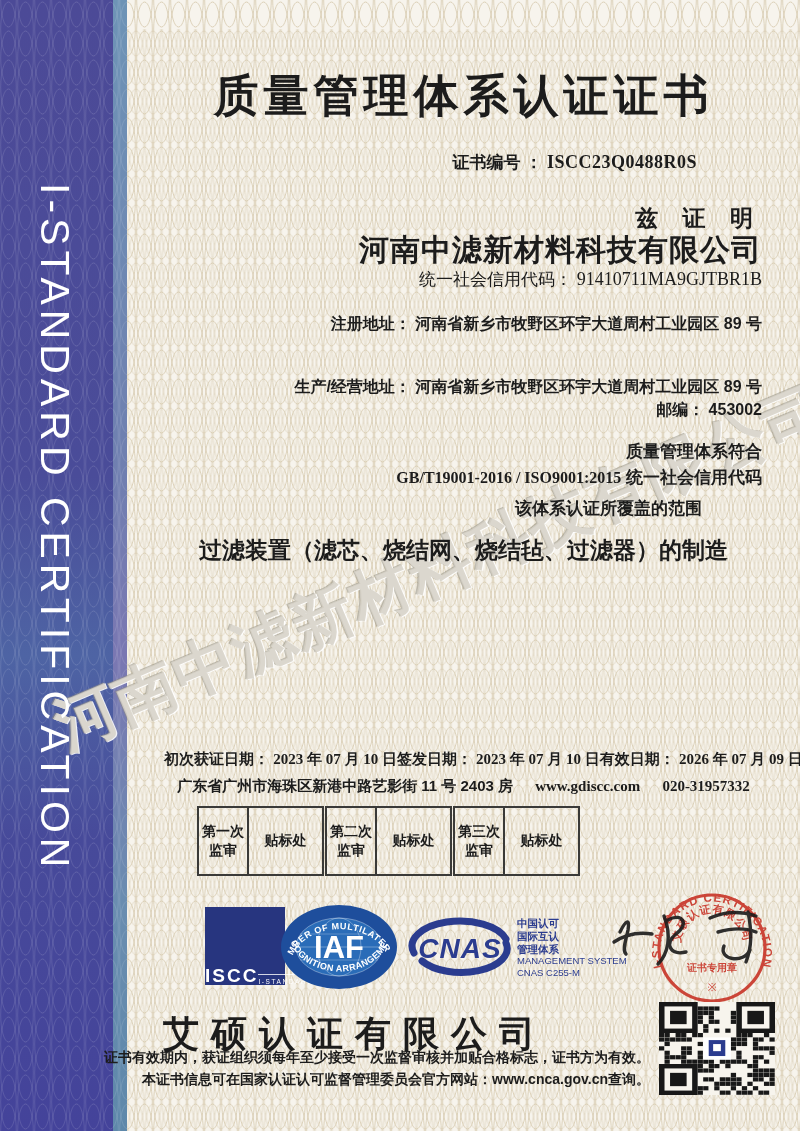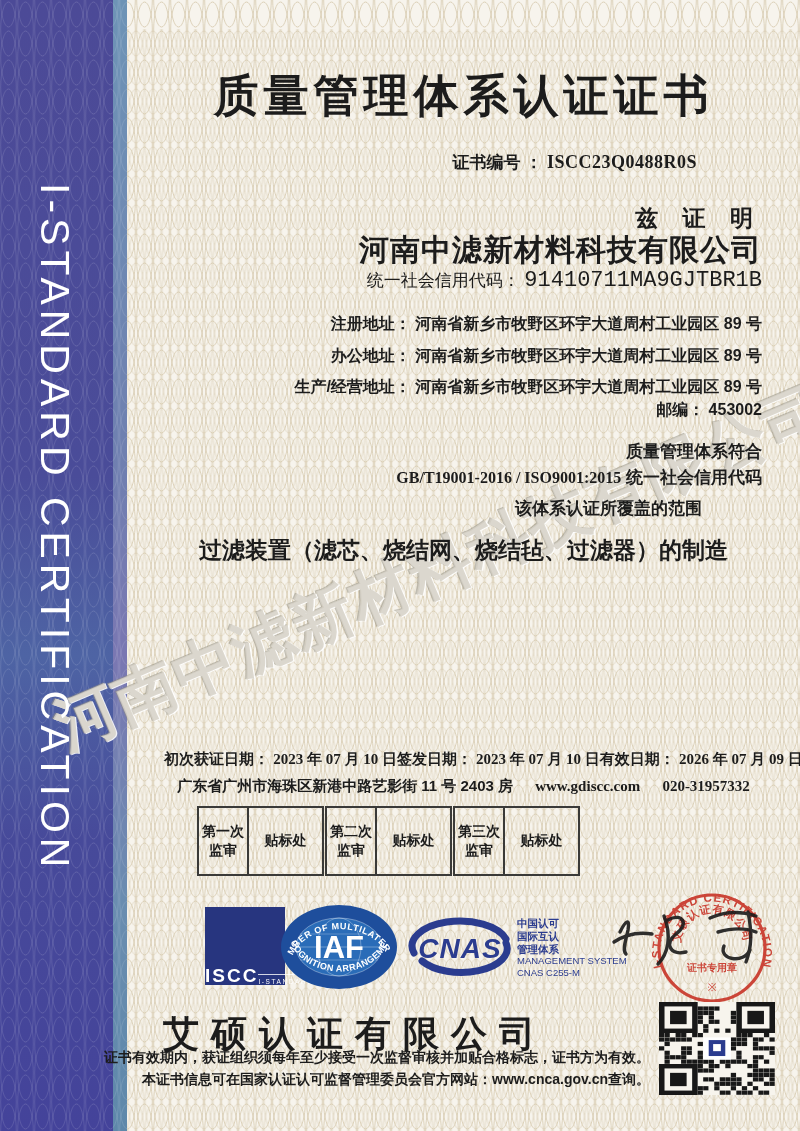--- a/index.html
+++ b/index.html
@@ -21,21 +21,21 @@
         transform:rotate(-23deg);transform-origin:0 50%;letter-spacing:2px;}
   .content{position:absolute;left:0;top:0;width:800px;height:1131px;z-index:3;}
   .abs{position:absolute;white-space:nowrap;}
   .title{left:127px;top:66px;width:673px;text-align:center;font-size:45px;font-weight:900;letter-spacing:5px;}
   .certno{left:127px;top:151px;width:570px;text-align:right;font-size:17px;font-weight:700;}
   .certno .num{font-family:"Liberation Serif",serif;font-size:18px;letter-spacing:0.5px;}
   .rline{right:38px;text-align:right;}
   .certify{top:203px;font-size:23px;font-weight:700;letter-spacing:9px;}
   .company{top:230px;font-size:30px;font-weight:800;letter-spacing:1px;}
   .credit{top:268px;font-size:17px;font-weight:500;}
-  .credit .code{font-family:Liberation Mono, monospace;font-size:22px;}
+  .credit .code{font-family:Liberation Serif, serif;font-size:18px;}
   .addr{font-size:16px;font-weight:600;}
   .a1{top:314px;}.a2{top:346px;}.a3{top:377px;}
   .post{top:400px;font-size:16px;font-weight:600;}
   .conform{top:440px;font-size:17px;font-weight:600;}
   .standard{top:466px;font-size:17px;font-weight:600;}
   .standard .code{font-family:"Liberation Serif",serif;font-weight:700;font-size:16px;}
   .scopeintro{top:497px;right:98px;font-size:17px;font-weight:600;}
   .scope{left:127px;top:535px;width:673px;text-align:center;font-size:23px;font-weight:800;}
   .dates{left:164px;top:750px;width:618px;display:flex;font-size:15px;}
   .dates .lbl{font-weight:700;}
@@ -111,24 +111,20 @@
     <div class="abs rline certify">兹 证 明</div>
     <div class="abs rline company">河南中滤新材料科技有限公司</div>
 
     <div class="abs rline credit">
       <span>统一社会信用代码：</span>
       <span class="code">91410711MA9GJTBR1B</span>
     </div>
 
     <div class="abs rline addr a1">
       <span>注册地址：</span>
-      <span>河南省新乡市牧野区环宇大道周村工业园区 89 号</span>
-    </div>
-    <div class="abs rline addr a2">
-      <span>办公地址：</span>
       <span>河南省新乡市牧野区环宇大道周村工业园区 89 号</span>
     </div>
     <div class="abs rline addr a3">
       <span>生产/经营地址：</span>
       <span>河南省新乡市牧野区环宇大道周村工业园区 89 号</span>
     </div>
 
     <div class="abs rline post">
       <span>邮编：</span>
       <span>453002</span>

